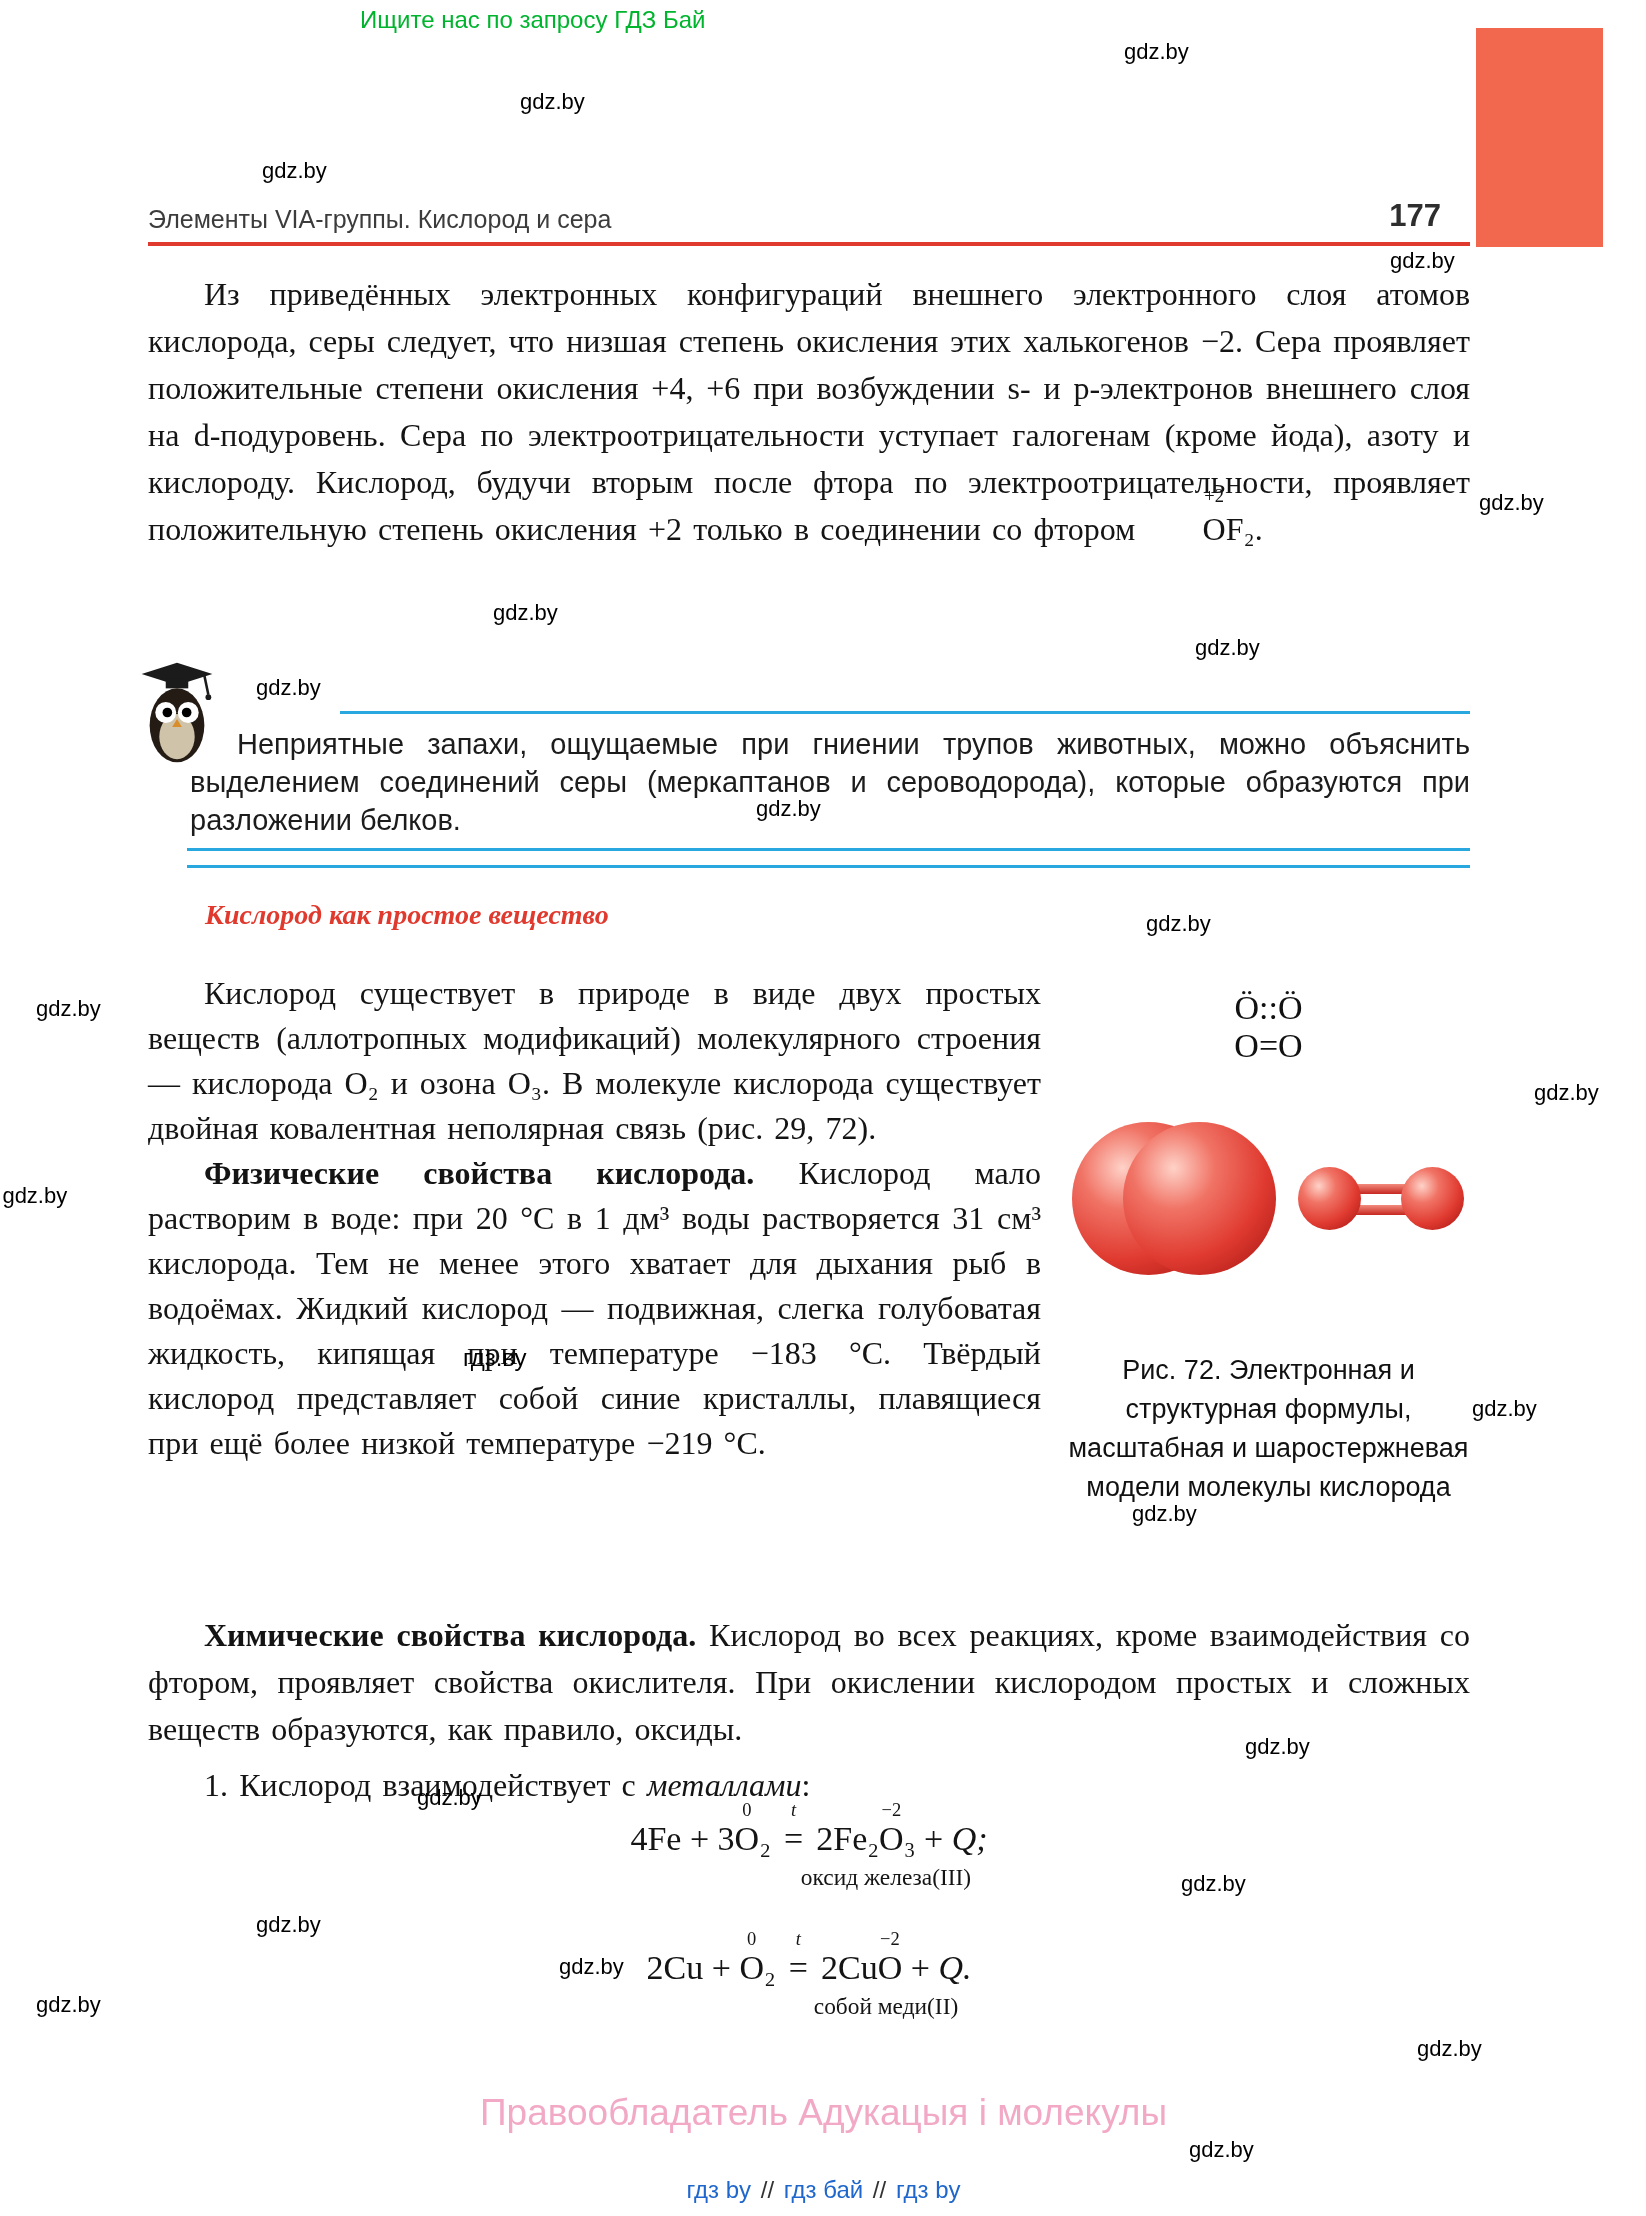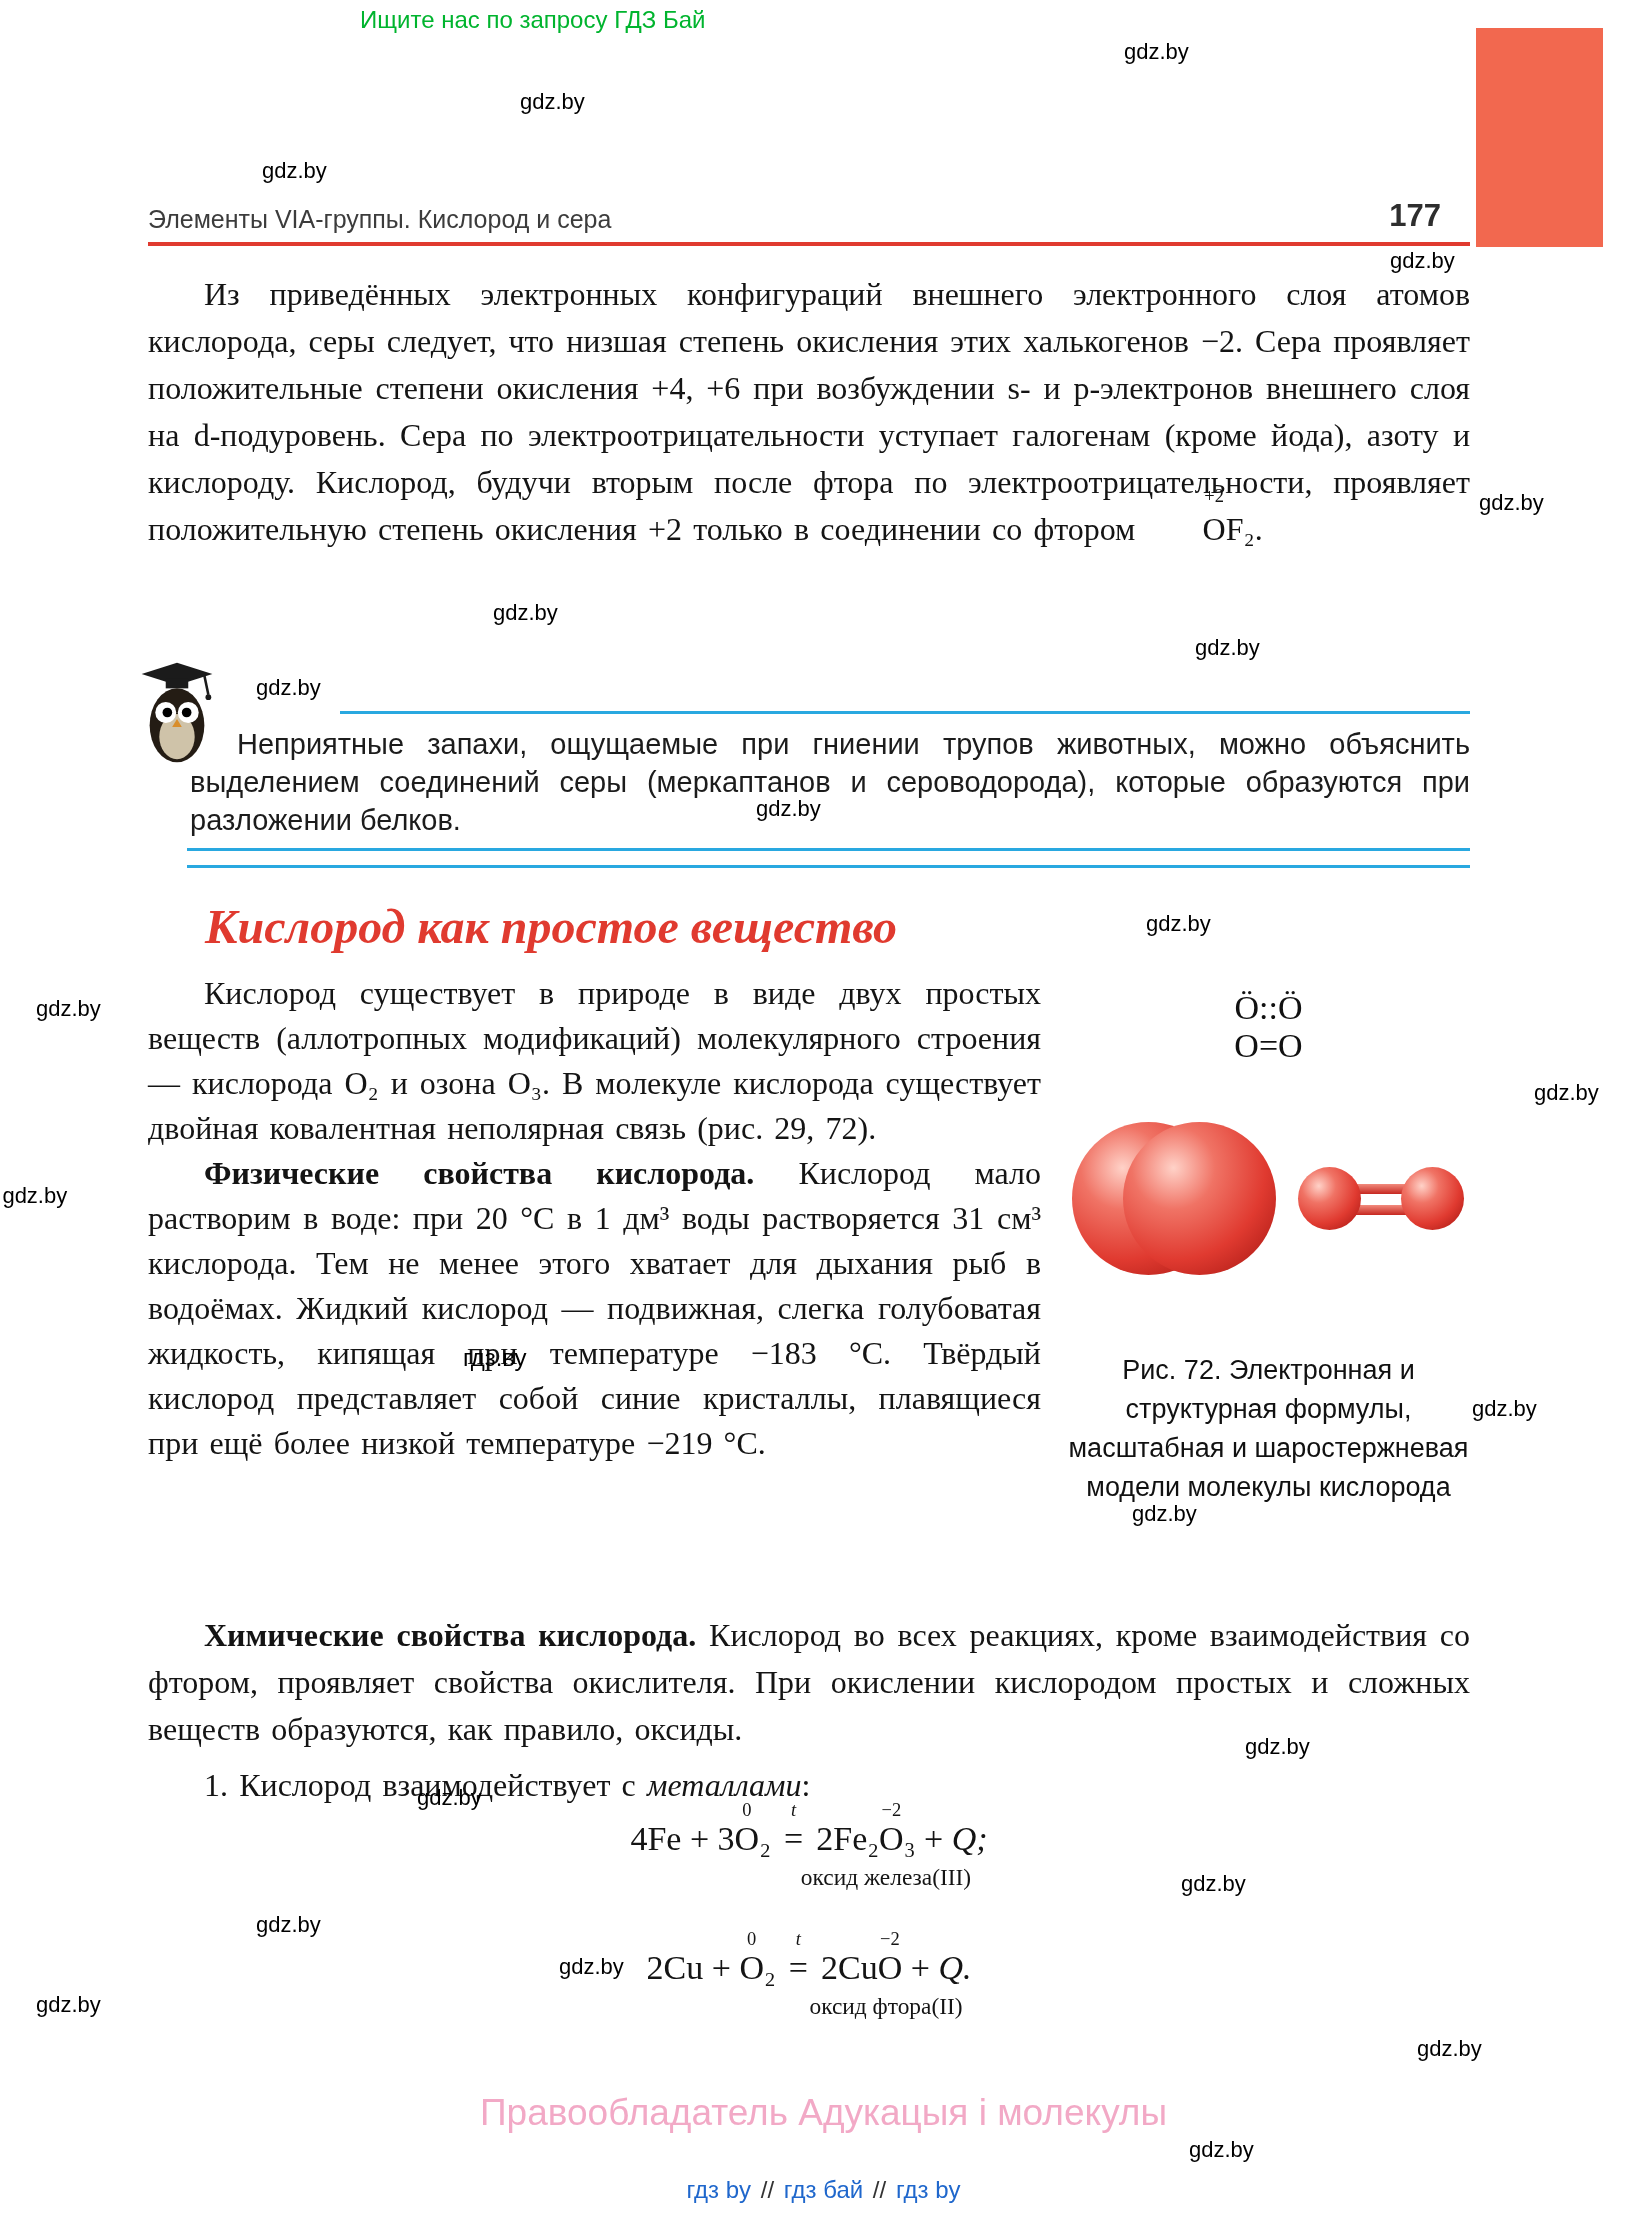--- a/index.html
+++ b/index.html
@@ -37,21 +37,21 @@
   .note-sec { position:absolute; left:148px; top:659px; width:1322px; height:242px; }
   .owl { position:absolute; left:-8px; top:1.6px; }
   .note-topline { position:absolute; left:192px; top:52px; right:0; height:3.2px; background:var(--note-blue,#29a8e0); }
   .note-text { position:absolute; left:42px; top:66px; width:1280px;
     font-family:"Liberation Sans", sans-serif; font-size:29px; line-height:38px;
     text-align:justify; text-indent:47px; color:#1c1c1c; }
   .note-botline { position:absolute; left:39px; right:0; height:3.2px; background:var(--note-blue,#29a8e0); }
   .nb1 { top:189px; } .nb2 { top:206px; }
 
   .section-heading { position:absolute; left:205px; top:899px; margin:0;
-    font-size:48px; font-style:italic; font-weight:bold; color:var(--accent-red,#e03a2f); }
+    font-size:28px; font-style:italic; font-weight:bold; color:var(--accent-red,#e03a2f); }
 
   .columns { position:absolute; left:148px; top:971px; width:1322px; display:flex; }
   .left-col { width:893px; }
   .left-col p { margin:0; line-height:45px; }
   .right-col { width:403px; margin-left:26px; font-family:"Liberation Sans", sans-serif; }
   .formula-row { display:flex; justify-content:space-around; align-items:center;
     font-family:"Liberation Serif", serif; font-size:34px; margin-top:18px; color:#111;flex-direction:column; }
 
   .models { position:relative; height:197px; margin-top:42px; }
   .sphere, .ball { position:absolute; border-radius:50%;
@@ -149,21 +149,21 @@
 
   <p class="abs bodytext indent list-line"><span>1. Кислород взаимодействует с </span><span class="italic">металлами</span><span>:</span></p>
 
   <div class="equation eq1">
     <div class="eq-line"><span>4Fe + 3</span><span class="stk"><span class="top">0</span><span>O</span></span><span>₂</span><span class="stk eqsign"><span class="top italic">t</span><span>=</span></span><span>2Fe₂</span><span class="stk"><span class="top">−2</span><span>O</span></span><span>₃</span><span> + </span><span class="q">Q;</span></div>
     <div class="eq-label">оксид железа(III)</div>
   </div>
 
   <div class="equation eq2">
     <div class="eq-line"><span>2Cu + </span><span class="stk"><span class="top">0</span><span>O</span></span><span>₂</span><span class="stk eqsign"><span class="top italic">t</span><span>=</span></span><span>2Cu</span><span class="stk"><span class="top">−2</span><span>O</span></span><span></span><span> + </span><span class="q">Q.</span></div>
-    <div class="eq-label">оксид фтора(II)</div>
+    <div class="eq-label">собой меди(II)</div>
   </div>
 
   <div class="footer-copy">Правообладатель Адукацыя і молекулы</div>
 
   <div class="bottom-links">
     <span class="blink">гдз by</span><span class="bsep">//</span><span class="blink">гдз бай</span><span class="bsep">//</span><span class="blink">гдз by</span>
   </div>
 
   <div class="wm" style="left:1124px;top:39px">gdz.by</div>
   <div class="wm" style="left:520px;top:89px">gdz.by</div>

